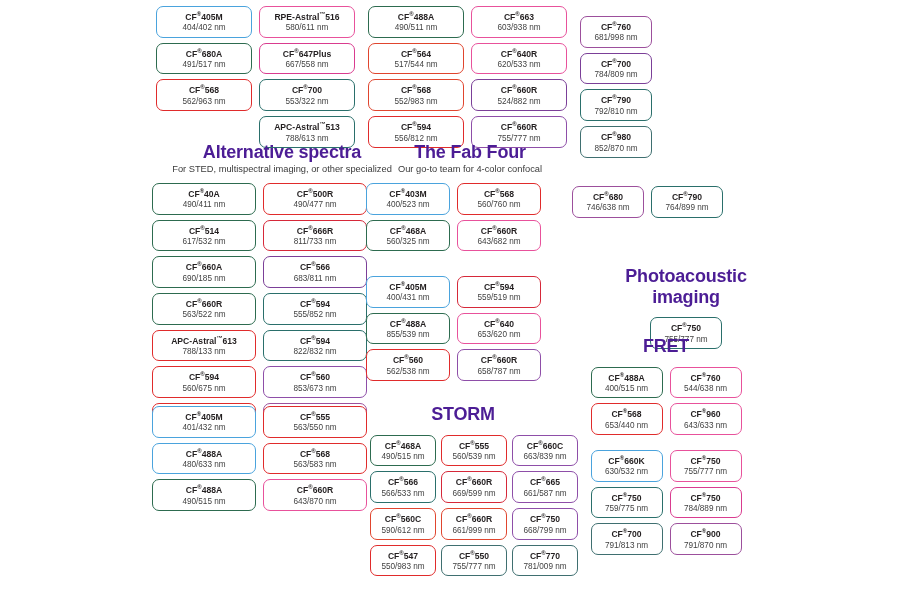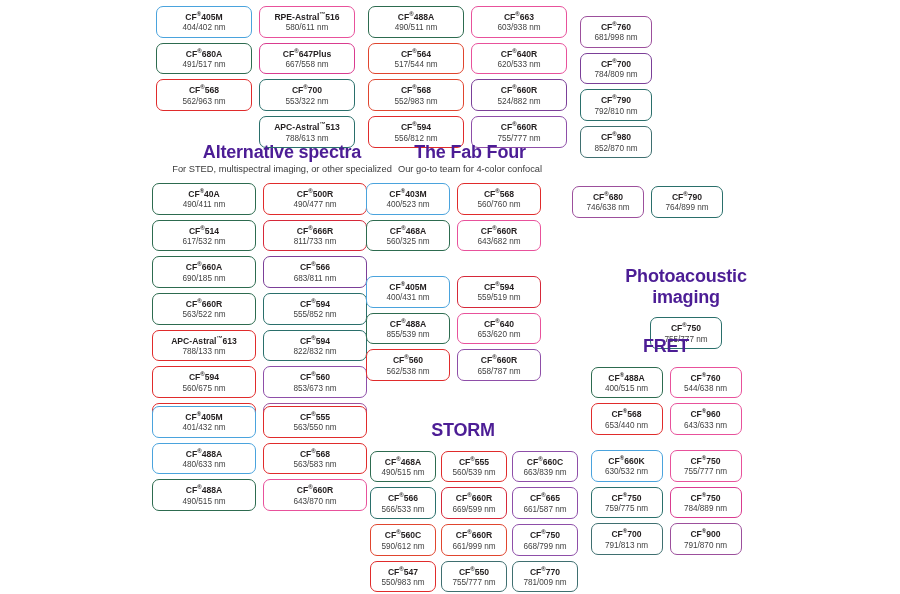--- a/index.html
+++ b/index.html
@@ -329,21 +329,21 @@
             <div class="wl">563/583 nm</div>
           </div>
           <div class="card w-mid" style="border-color: rgb(232, 81, 155);">
             <div class="name">CF<sup>®</sup>660R</div>
             <div class="wl">643/870 nm</div>
           </div>
         </div>
       </div>
   </div>
 
-  <div class="group" style="left:370px;top:420px;width:186px;">
+  <div class="group" style="left:370px;top:404px;width:186px;">
     <div class="g-title">STORM</div>
     <div class="cols" style="margin-top:10px;gap:5px;">
         <div class="col">
           <div class="card w-xs" style="border-color: rgb(45, 107, 79);">
             <div class="name">CF<sup>®</sup>468A</div>
             <div class="wl">490/515 nm</div>
           </div>
           <div class="card w-xs" style="border-color: rgb(42, 111, 107);">
             <div class="name">CF<sup>®</sup>566</div>
             <div class="wl">566/533 nm</div>

